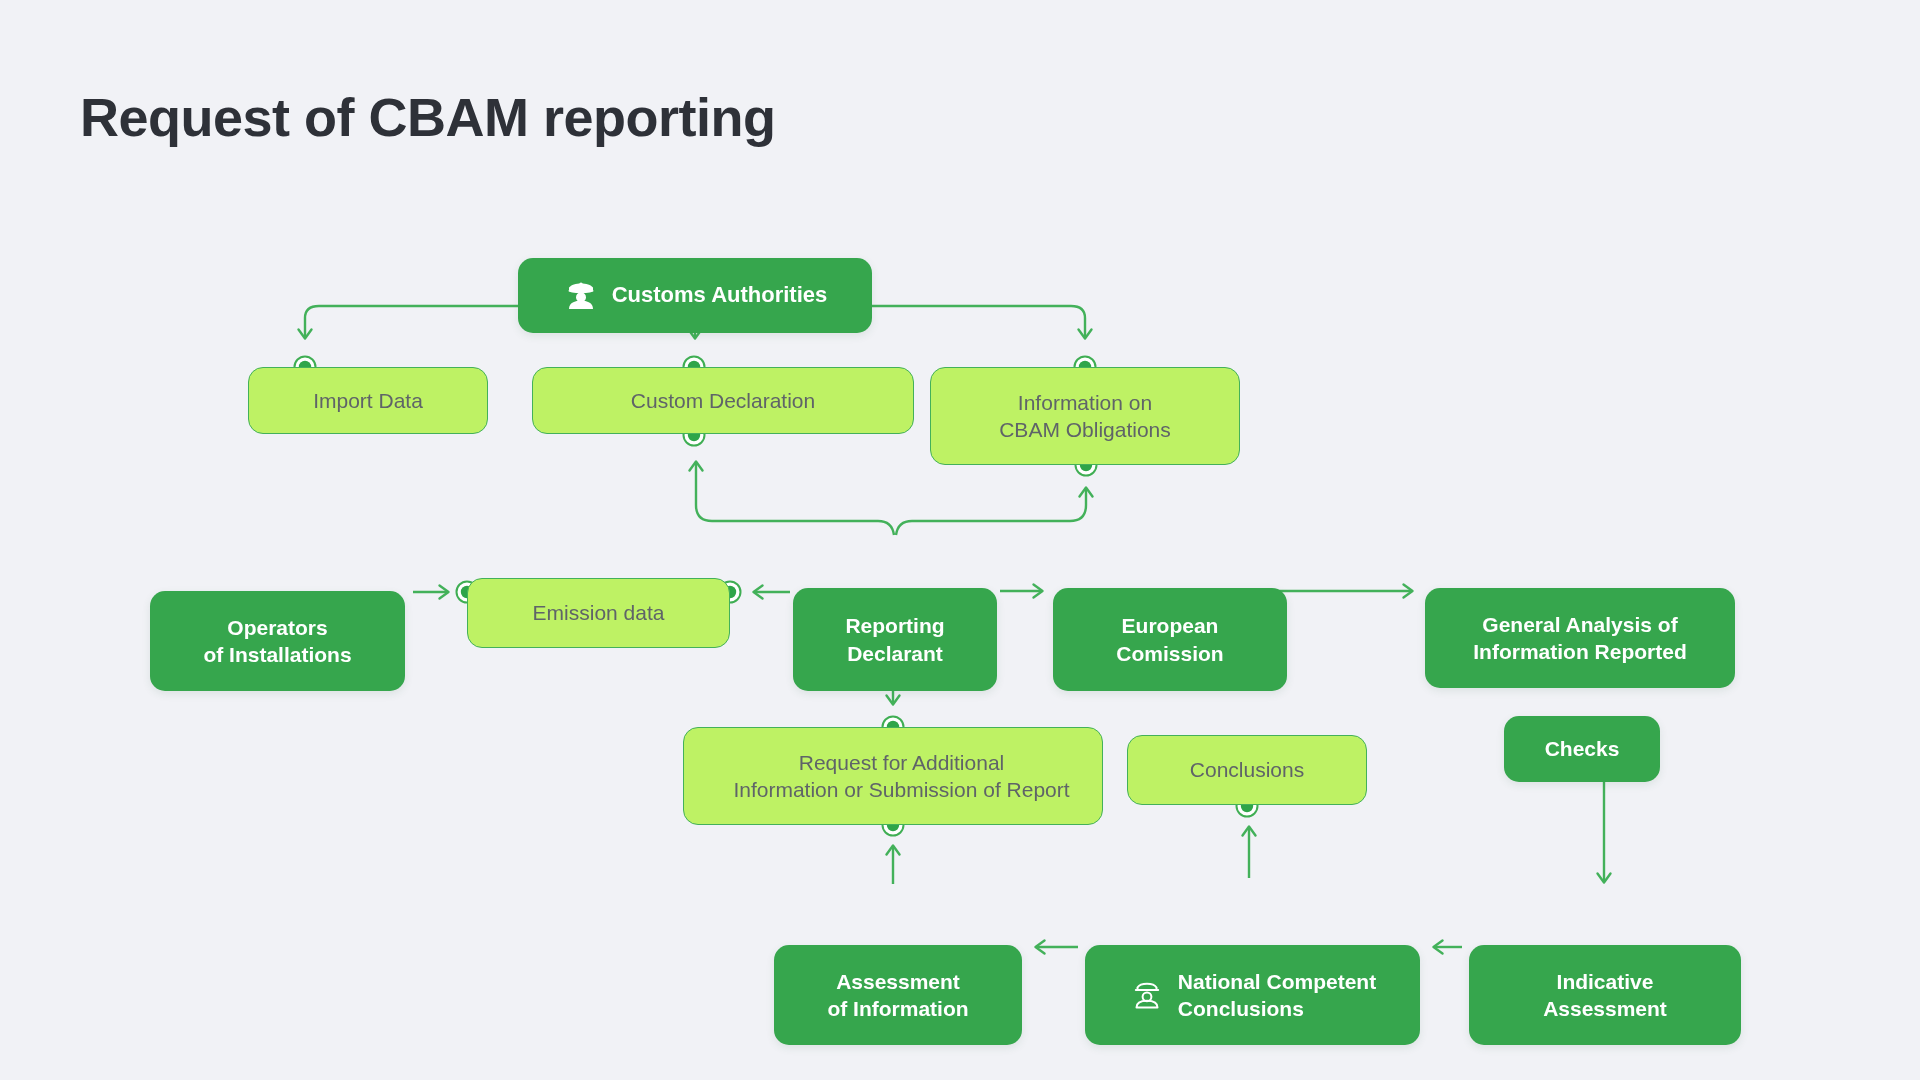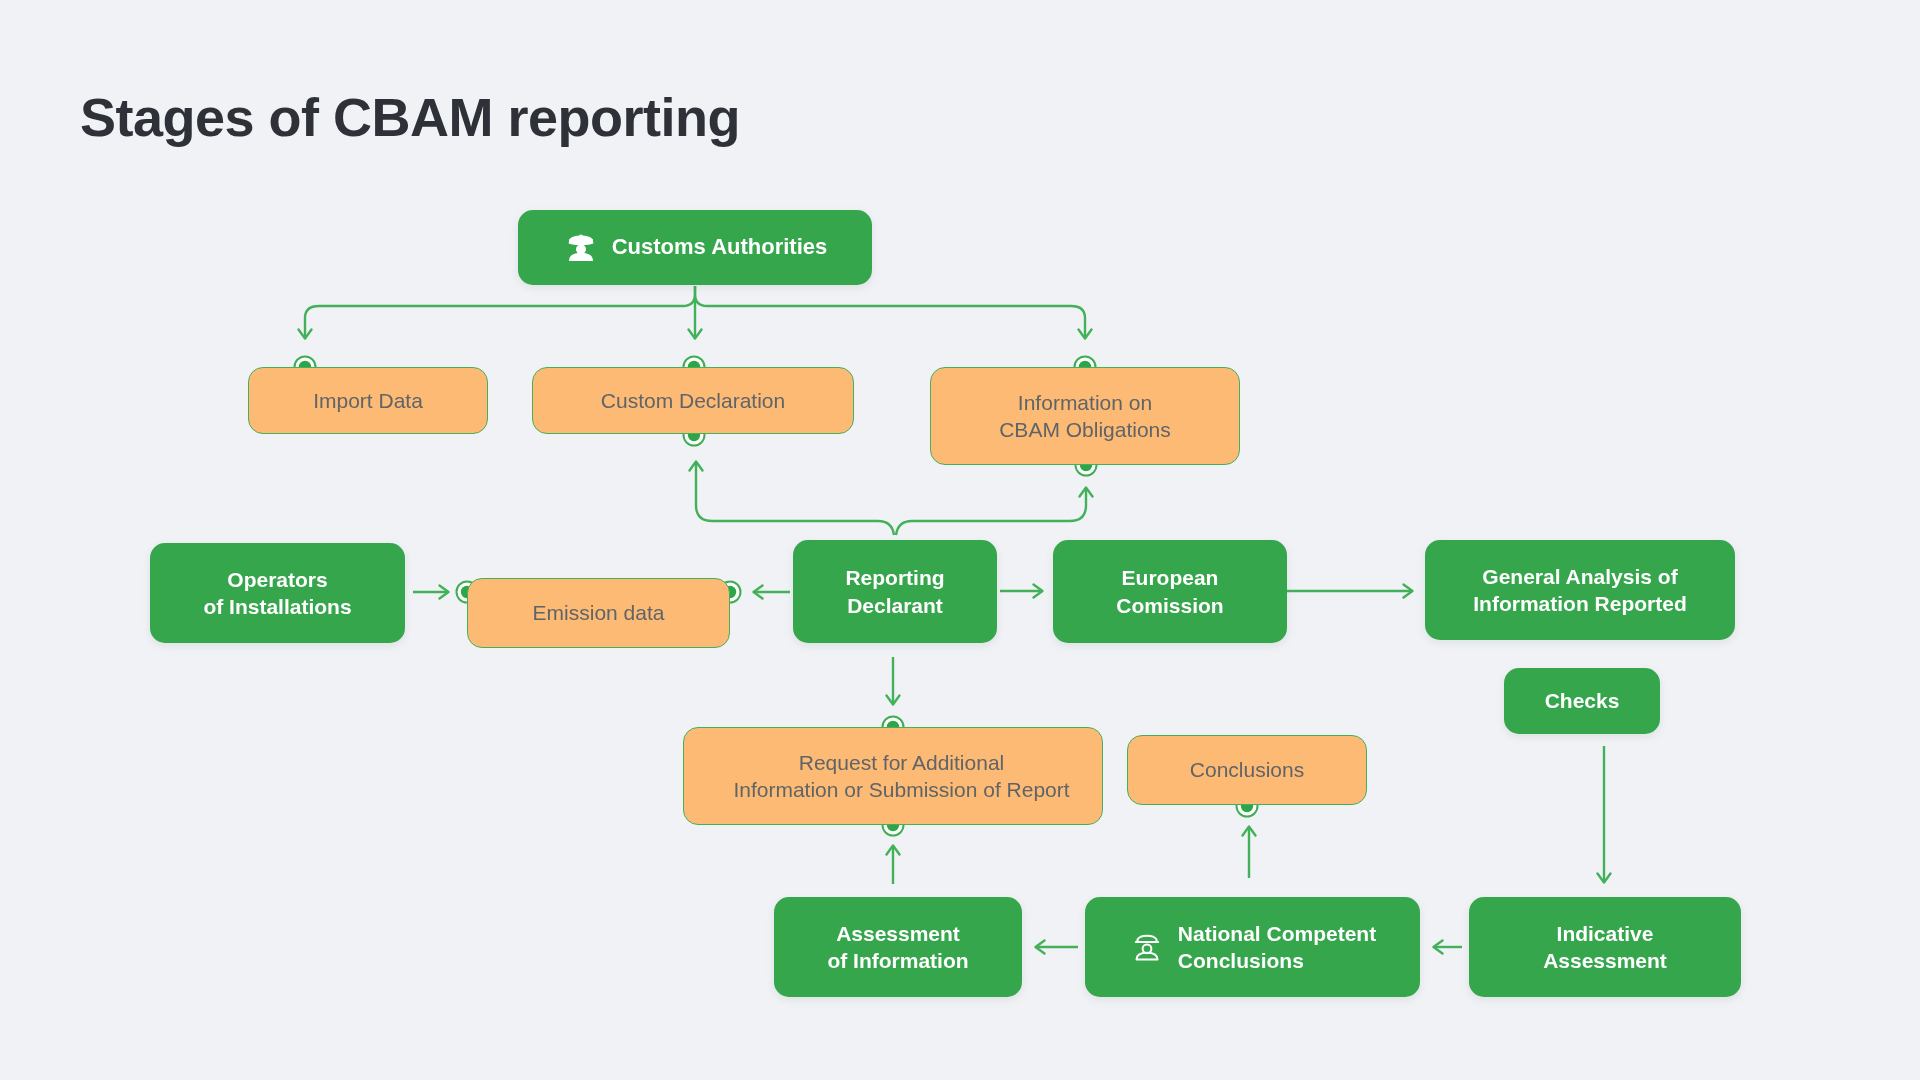--- a/index.html
+++ b/index.html
@@ -3,34 +3,34 @@
 <meta charset="utf-8">
 <style>
   html,body{margin:0;padding:0;}
   body{font-family:"Liberation Sans",sans-serif;}
   .stage{position:relative;width:1920px;height:1080px;background:#F1F2F6;overflow:hidden;}
   .page-title{position:absolute;left:80px;top:86px;font-size:54px;font-weight:800;
               letter-spacing:-0.5px;color:#2E3138;}
   .node{position:absolute;display:flex;align-items:center;justify-content:center;
         text-align:center;border-radius:15px;box-sizing:border-box;line-height:1.3;}
   .node.solid{background:#36A64D;color:#FFFFFF;font-weight:700;font-size:21px;
-              box-shadow:0 3px 8px rgba(40,100,60,0.10);}
-  .node.outline{background:#fdba74;border:1.7px solid #43B15A;color:#5F6468;
+              box-shadow:0 3px 8px rgba(40,100,60,0.10);margin-top:48px;}
+  .node.outline{background:#bef264;border:1.7px solid #43B15A;color:#5F6468;
                 font-weight:400;font-size:21px;}
   .nicon{display:inline-flex;margin-right:13px;flex:0 0 auto;}
   .nlabel{display:inline-block;}
   .nlabel span{display:block;}
   svg.wires{position:absolute;left:0;top:0;pointer-events:none;}
 </style>
 </head>
 <body>
 
 <div class="stage">
 
-  <div class="page-title">Stages of CBAM reporting</div>
+  <div class="page-title">Request of CBAM reporting</div>
 
   <svg class="wires" width="1920" height="1080" viewBox="0 0 1920 1080">
     <defs>
       <marker id="ah" viewBox="-12 -9 14 18" refX="-0.5" refY="0" markerWidth="14" markerHeight="18" orient="auto" markerUnits="userSpaceOnUse">
         <path d="M-9 -6.5 L0 0 L-9 6.5" fill="none" stroke="#43B15A" stroke-width="2.4" stroke-linecap="round" stroke-linejoin="round"></path>
       </marker>
     </defs>
     <g fill="none" stroke="#43B15A" stroke-width="2.4">
 
       <path d="M695 286 L695 294 Q695 306 683 306 H319 Q305 306 305 318 V338" marker-end="url(#ah)"></path>
@@ -114,21 +114,21 @@
         <span>Customs Authorities</span>
       </span>
   </div>
 
   <div class="node outline" style="left:248px;top:367px;width:240px;height:67px;">
     <span class="nlabel">
         <span>Import Data</span>
       </span>
   </div>
 
-  <div class="node outline" style="left:532px;top:367px;width:322px;height:67px;">
+  <div class="node outline" style="left:532px;top:367px;width:382px;height:67px;">
     <span class="nlabel">
         <span>Custom Declaration</span>
       </span>
   </div>
 
   <div class="node outline" style="left:930px;top:367px;width:310px;height:98px;">
     <span class="nlabel">
       <span>Information on</span>
       <span>CBAM Obligations</span>
     </span>

